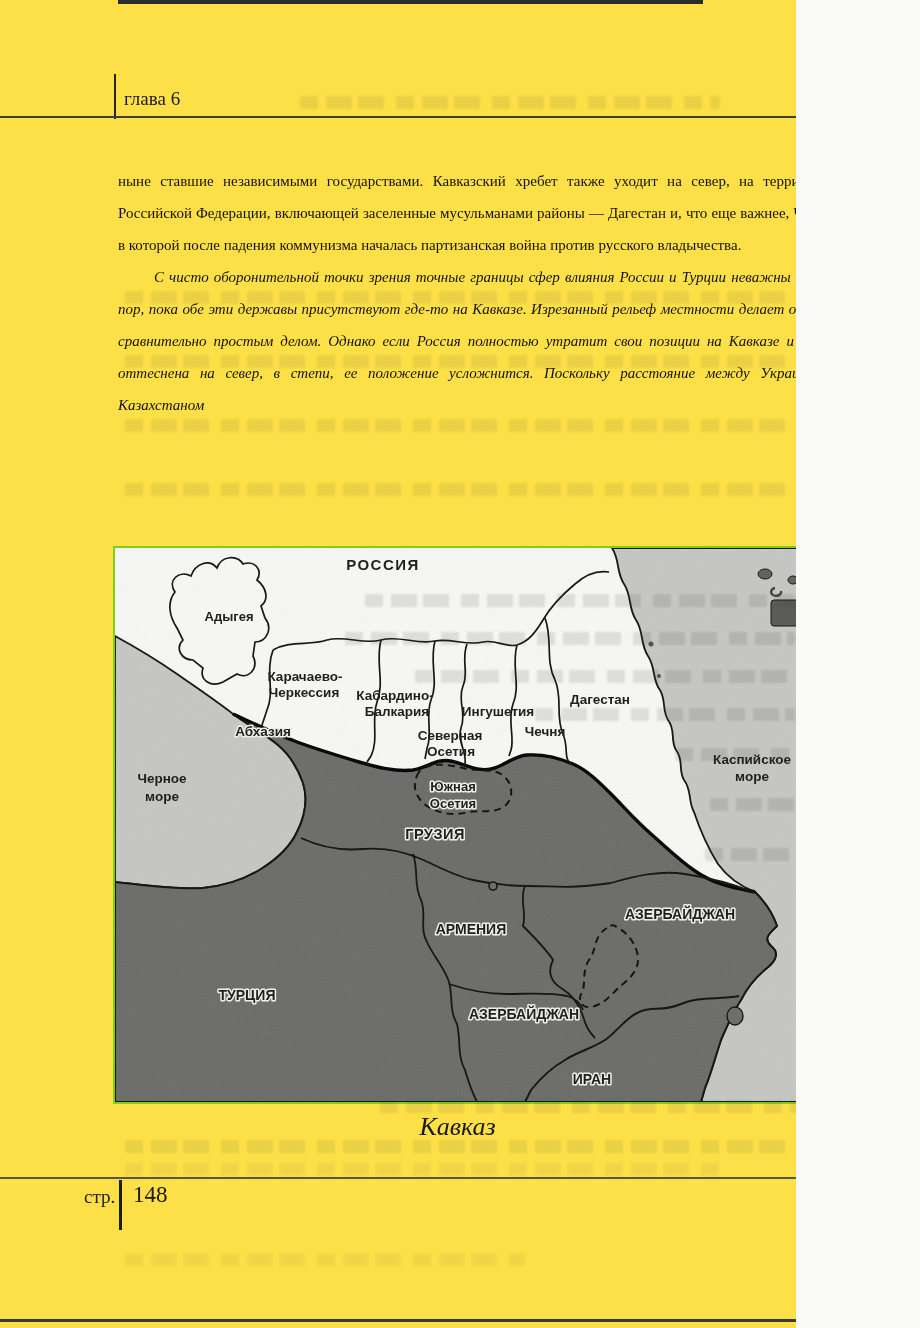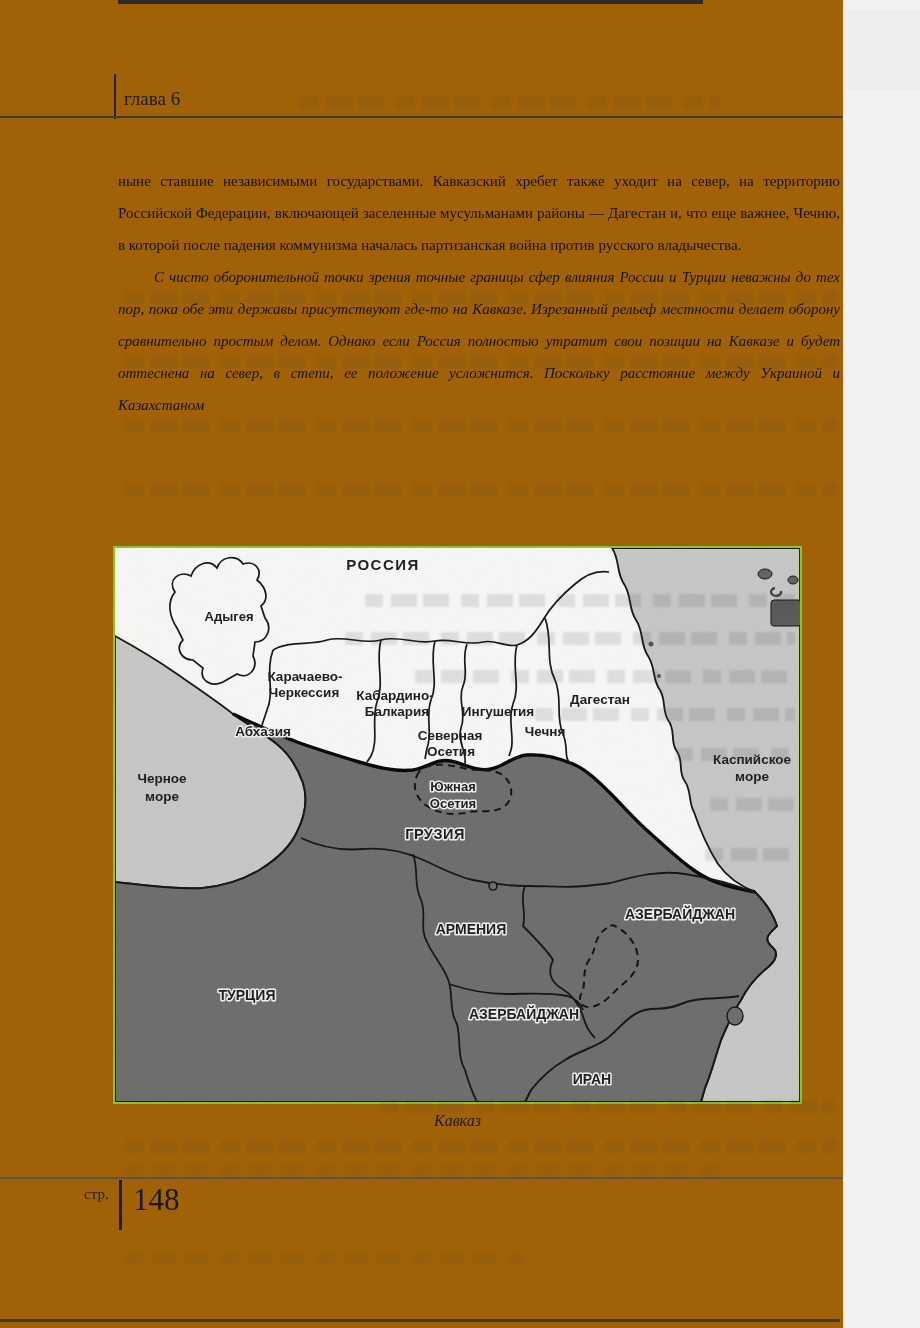--- a/index.html
+++ b/index.html
@@ -1,36 +1,36 @@
 <!DOCTYPE html>
 <html lang="ru"><head>
 <meta charset="utf-8">
 <style>
   html,body{margin:0;padding:0;}
   body{width:920px;height:1328px;background:#fafaf8;font-family:"Liberation Serif",serif;color:#161616;}
-  .page{position:relative;width:920px;height:1328px;overflow:hidden;background:#a16207;}
+  .page{position:relative;width:796px;height:1328px;overflow:hidden;background:#fde047;}
   .right-strip{position:absolute;left:843px;top:0;width:77px;height:1328px;background:#f3f2f0;}
   .corner-shade{position:absolute;left:845px;top:10px;width:75px;height:80px;background:#eeedeb;}
   .top-bar{position:absolute;left:118px;top:0;width:585px;height:4px;background:#2c2c2c;}
   .bottom-bar{position:absolute;left:0;top:1319px;width:840px;height:3px;background:#3a3a3a;}
   .chapter-vline{position:absolute;left:114px;top:74px;width:2px;height:45px;background:#222;}
   .chapter-label{position:absolute;left:124px;top:88px;font-size:19px;color:#1c1c1c;}
   .header-rule{position:absolute;left:0;top:116px;width:843px;height:2px;background:#3d3d3d;}
   .text-block{position:absolute;left:118px;top:165px;width:722px;font-size:15px;line-height:32px;text-align:justify;color:#121212;}
   .text-block p{margin:0;padding:0;}
   .text-block p.indented{text-indent:36px;font-style:italic;}
   .map-frame{position:absolute;left:113px;top:546px;width:685px;height:554px;border:2px solid #84cc16;background:#f8f8f6;}
   .map-frame svg{display:block;}
   .map-label{font-family:"Liberation Sans",sans-serif;font-weight:bold;fill:#1f1f1f;}
   .halo{paint-order:stroke;stroke:#ededeb;stroke-width:3px;stroke-linejoin:round;}
-  .caption{position:absolute;left:115px;top:1112px;width:685px;text-align:center;font-style:italic;font-size:16px;color:#1a1a1a;}
+  .caption{position:absolute;left:115px;top:1112px;width:685px;text-align:center;font-style:italic;font-size:26px;color:#1a1a1a;}
   .footer-rule{position:absolute;left:0;top:1177px;width:843px;height:1.5px;background:#555;}
-  .footer-label{position:absolute;left:84px;top:1186px;font-size:15px;color:#222;}
+  .footer-label{position:absolute;left:84px;top:1186px;font-size:19px;color:#222;}
   .footer-vline{position:absolute;left:119px;top:1180px;width:2.5px;height:50px;background:#1d1d1d;}
-  .page-number{position:absolute;left:133px;top:1182px;font-size:31px;color:#171717;}
+  .page-number{position:absolute;left:133px;top:1182px;font-size:23px;color:#171717;}
   .ghost{position:absolute;height:13px;border-radius:2px;pointer-events:none;opacity:.09;filter:blur(1.1px);
     background-image:repeating-linear-gradient(90deg,#3b3b3b 0 18px,transparent 18px 26px,#3b3b3b 26px 52px,transparent 52px 58px,#3b3b3b 58px 84px,transparent 84px 96px);}
   .ghost.strong{opacity:.12;}
   .ghost.faint{opacity:.06;}
 </style>
 </head>
 <body>
 
 <div class="page">
 

